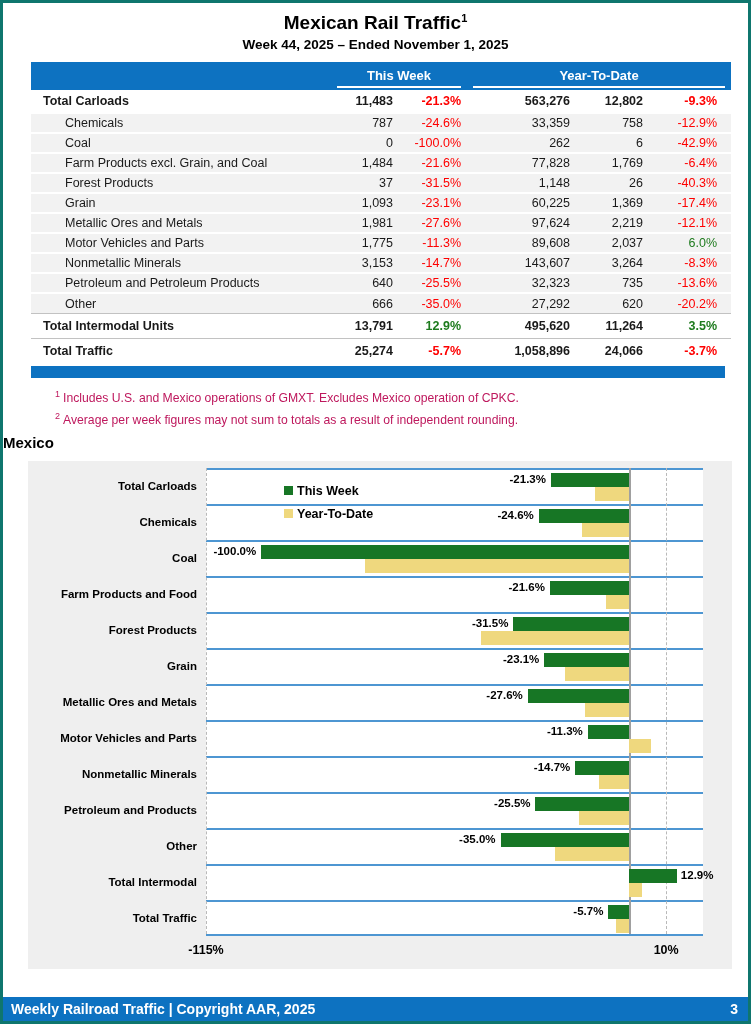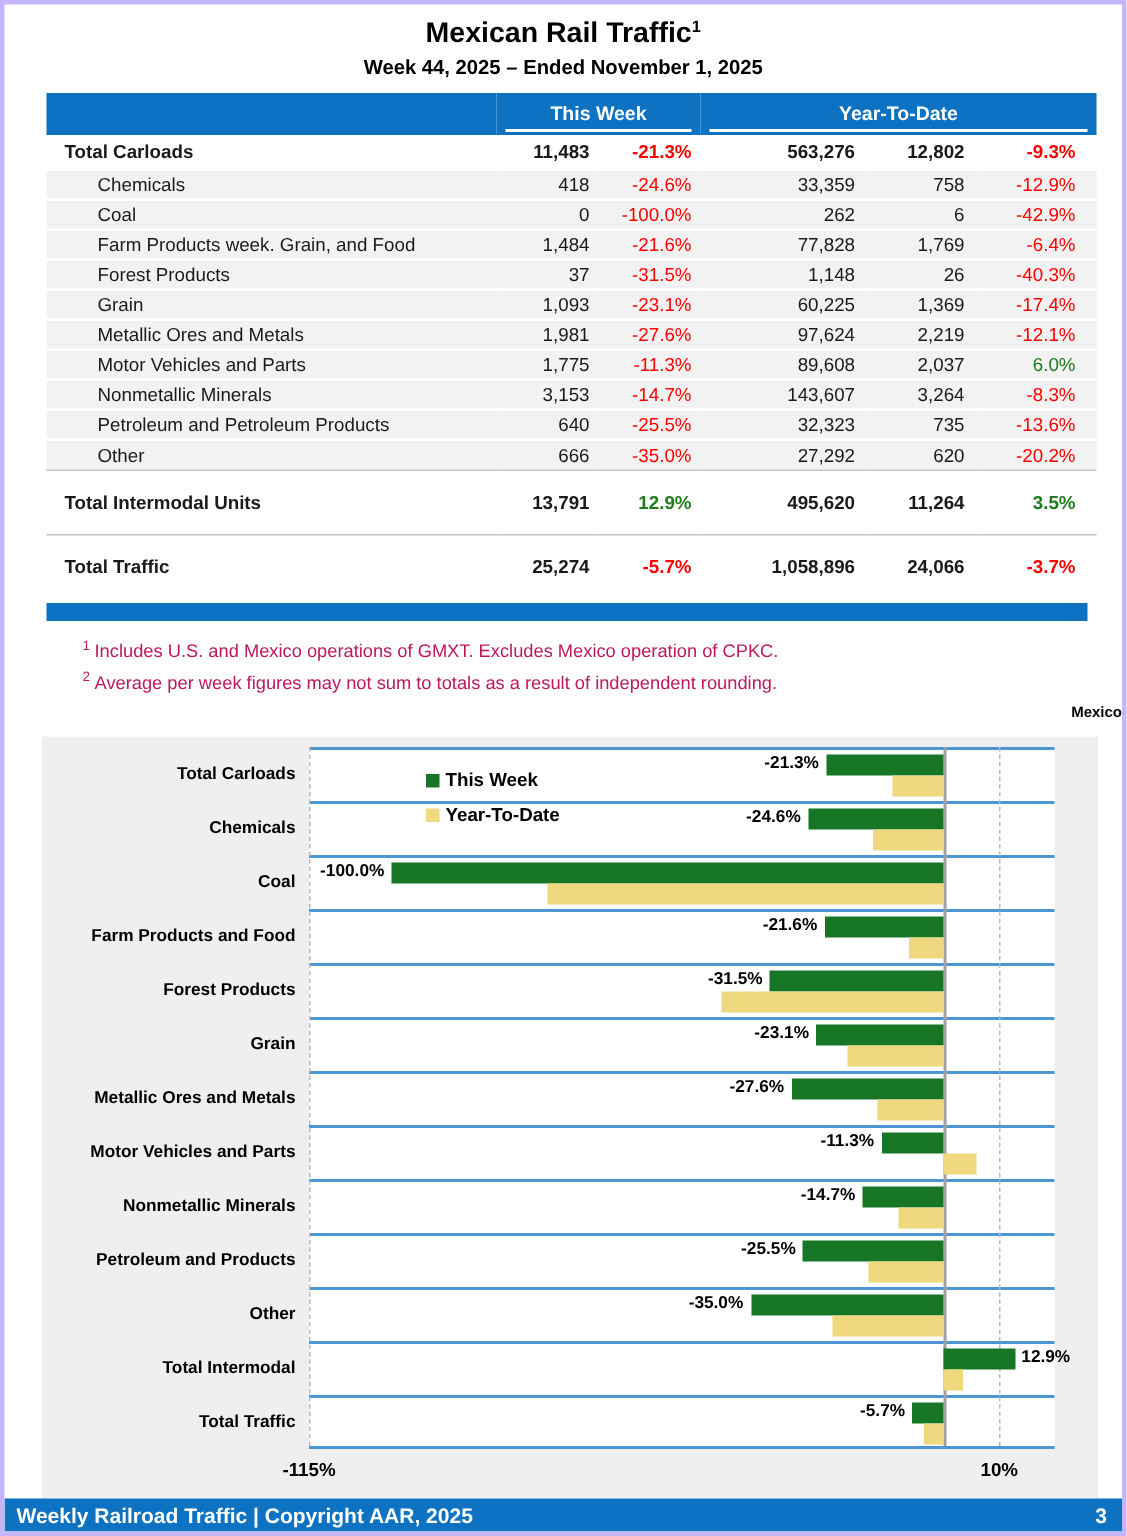--- a/index.html
+++ b/index.html
@@ -1,18 +1,18 @@
 <!DOCTYPE html>
 <html><head>
 <meta charset="utf-8">
 <style>
   * { margin:0; padding:0; box-sizing:border-box; }
   body { background:#ffffff; font-family:"Liberation Sans", sans-serif; }
   .page {
-    width:751px; height:1024px; border:3px solid #c4b5fd; background:#fff;
+    width:751px; height:1024px; border:3px solid #0f766e; background:#fff;
     display:flex; flex-direction:column; overflow:hidden; position:relative;
   }
   
   .report-title { text-align:center; margin-top:9px; font-size:19px; font-weight:bold; color:#000; }
   .report-title sup { font-size:11px; }
   .report-subtitle { text-align:center; margin-top:3px; font-size:13.5px; font-weight:bold; color:#000; }
   
   .table-wrap { margin:10px 23px 0 28px; }
   table.traffic { width:100%; border-collapse:collapse; font-size:12.5px; color:#1a1a1a; table-layout:fixed; }
   col.c-label{width:300px;} col.c-cars{width:66px;} col.c-vsw{width:70px;}
@@ -23,32 +23,32 @@
   tr.col-row th { text-align:right; padding-bottom:6px; padding-top:2px; }
   th.pr1, td.pr1 { padding-right:4px; }
   th.pr2, td.pr2 { padding-right:6px; }
   th.pr3, td.pr3 { padding-right:9px; }
   th.pr4, td.pr4 { padding-right:10px; }
   th.pr5, td.pr5 { padding-right:14px; }
   tbody td { text-align:right; height:20px; vertical-align:middle; }
   tbody td.label { text-align:left; }
   tr.detail td { background:#f2f2f2; border-top:2px solid #fff; }
   tr.detail td.label { padding-left:34px; }
-  tr.total td { background:#fff; font-weight:bold; height:43px; border-top:1px solid #c2c2c2; }
+  tr.total td { background:#fff; font-weight:bold; height:25px; border-top:1px solid #c2c2c2; }
   tr.total td.label { padding-left:12px; }
   tr.first-total td { border-top:none; height:23px; }
   td.neg { color:#fe0000; }
   td.pos { color:#1e7b1e; }
   .blue-divider { height:12px; background:#0d72c1; margin:3px 23px 0 28px; }
   
   .footnotes { margin:9px 30px 0 52px; font-size:12.2px; color:#be185d; line-height:1.6; }
   .footnotes sup { font-size:9px; margin-right:3px; }
   
   .chart-title { text-align:center; margin-top:15px; font-size:15.5px; font-weight:bold; }
-  .chart-subtitle { text-align:right; margin-top:4px; font-size:10px; font-weight:bold; }
+  .chart-subtitle { text-align:left; margin-top:4px; font-size:15px; font-weight:bold; }
   
   .chart-area { margin:10px 16px 0 25px; background:#efefef; padding:7px 0 6px 0; }
   .chart-body { display:flex; }
   .cat-col { width:178px; display:flex; flex-direction:column; }
   .cat-label { height:36px; display:flex; align-items:center; justify-content:flex-end;
                padding-right:9px; font-size:11.5px; font-weight:bold; color:#000; text-align:right; }
   .plot { position:relative; width:497px; height:468px; background:#fff; border-bottom:2px solid #4d96d2; overflow:visible; }
   .band { position:relative; height:36px; border-top:2px solid #4d96d2; }
   .gridline { position:absolute; top:0; bottom:0; width:0; z-index:1; }
   .gridline.zero { border-left:2px solid #a0a0a0; }
@@ -105,36 +105,36 @@
           <tr class="total first-total">
             <td class="label">Total Carloads</td>
             <td class="pr1">11,483</td>
             <td class="pr2 neg">-21.3%</td>
             <td class="pr3">563,276</td>
             <td class="pr4">12,802</td>
             <td class="pr5 neg">-9.3%</td>
           </tr>
           <tr class="detail">
             <td class="label">Chemicals</td>
-            <td class="pr1">418</td>
+            <td class="pr1">787</td>
             <td class="pr2 neg">-24.6%</td>
             <td class="pr3">33,359</td>
             <td class="pr4">758</td>
             <td class="pr5 neg">-12.9%</td>
           </tr>
           <tr class="detail">
             <td class="label">Coal</td>
             <td class="pr1">0</td>
             <td class="pr2 neg">-100.0%</td>
             <td class="pr3">262</td>
             <td class="pr4">6</td>
             <td class="pr5 neg">-42.9%</td>
           </tr>
           <tr class="detail">
-            <td class="label">Farm Products week. Grain, and Food</td>
+            <td class="label">Farm Products excl. Grain, and Coal</td>
             <td class="pr1">1,484</td>
             <td class="pr2 neg">-21.6%</td>
             <td class="pr3">77,828</td>
             <td class="pr4">1,769</td>
             <td class="pr5 neg">-6.4%</td>
           </tr>
           <tr class="detail">
             <td class="label">Forest Products</td>
             <td class="pr1">37</td>
             <td class="pr2 neg">-31.5%</td>

